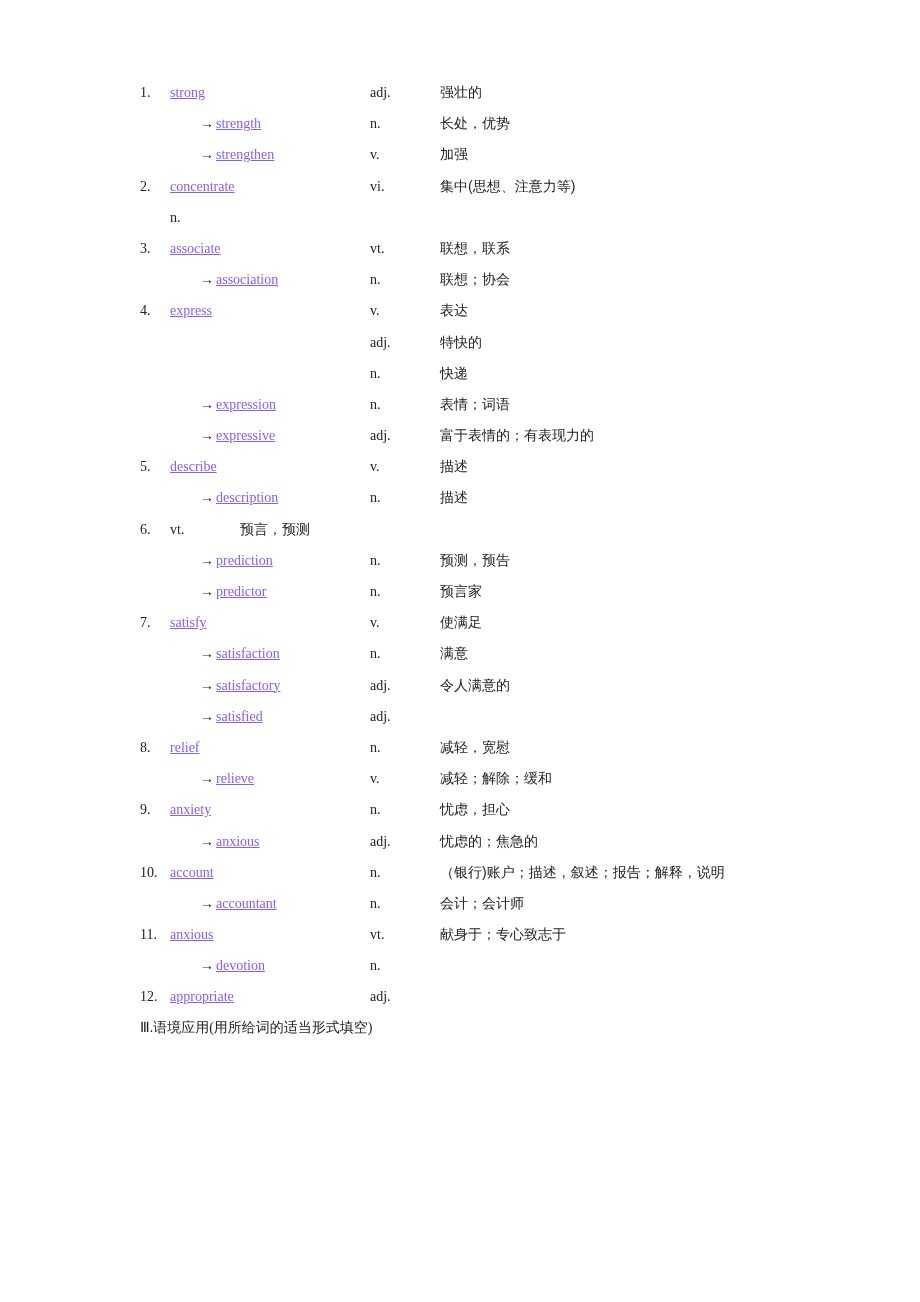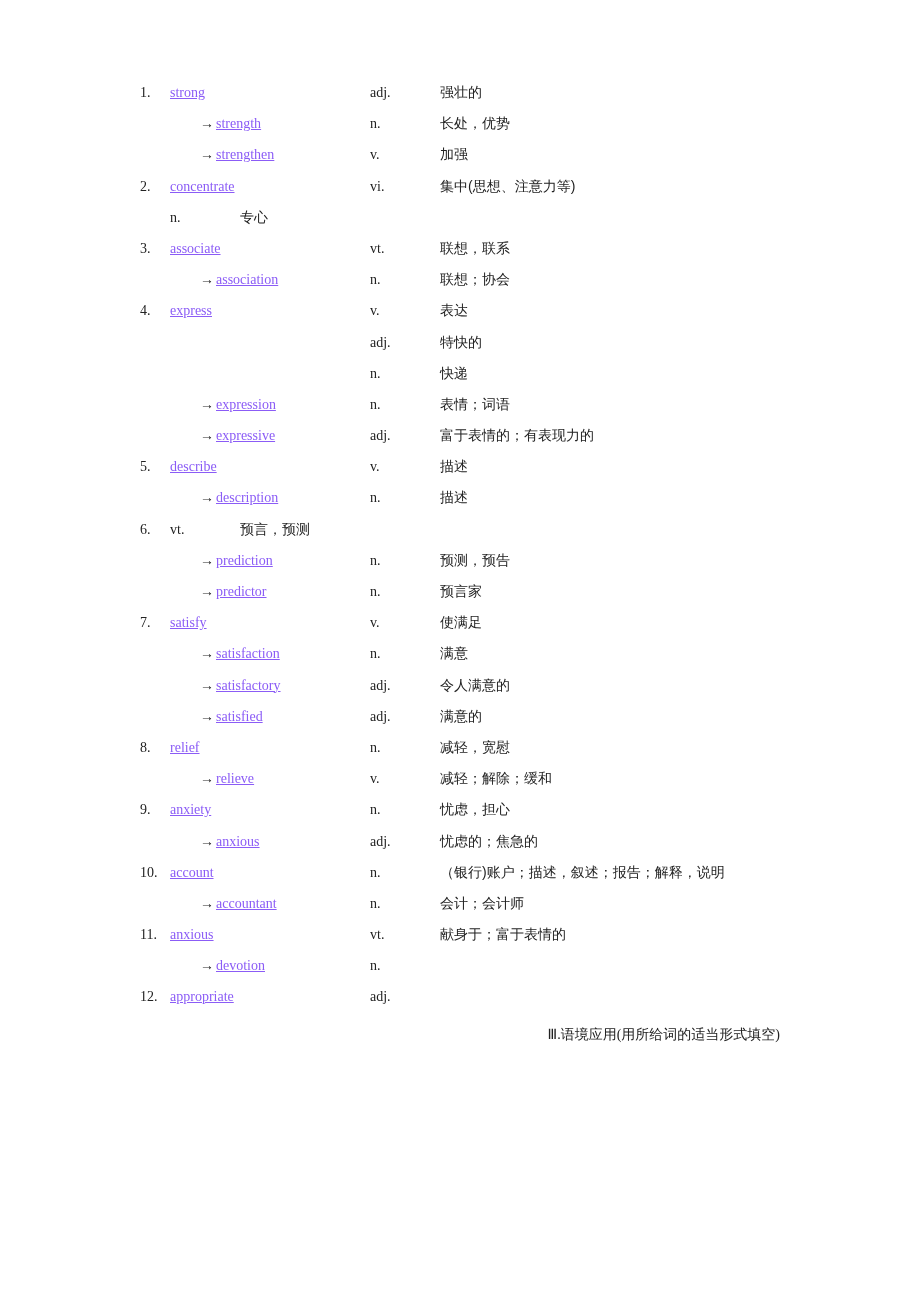--- a/index.html
+++ b/index.html
@@ -55,24 +55,23 @@
     .word-term {
       text-decoration: underline;
       color: #8b5cf6;
     }
 
     .arrow {
       margin-right: 2px;
     }
 
     .section-title {
-      margin-top: 16px;
+      margin-top: 9px;
       font-family: "SimSun", "宋体", serif;
       font-size: 14px;
-      text-align: right;
     }
 
     .indent {
       padding-left: 30px;
     }
   </style>
 </head>
 <body>
 
 <div class="word-list">
@@ -96,21 +95,20 @@
     </div>
     <div class="word-row">
       <div class="word-col-num">2.</div>
       <div class="word-col-term"><span class="word-term">concentrate</span></div>
       <div class="word-col-pos">vi.</div>
       <div class="word-col-meaning">集中(思想、注意力等)</div>
     </div>
     <div class="word-row">
       <div class="word-col-num"></div>
       <div class="word-col-pos">n.</div>
-      <div class="word-col-meaning">专心</div>
     </div>
     <div class="word-row">
       <div class="word-col-num">3.</div>
       <div class="word-col-term"><span class="word-term">associate</span></div>
       <div class="word-col-pos">vt.</div>
       <div class="word-col-meaning">联想，联系</div>
     </div>
     <div class="word-row">
       <div class="word-col-num"></div>
       <div class="word-col-term indent"><span class="arrow">→</span><span class="word-term">association</span></div>
@@ -191,21 +189,20 @@
     <div class="word-row">
       <div class="word-col-num"></div>
       <div class="word-col-term indent"><span class="arrow">→</span><span class="word-term">satisfactory</span></div>
       <div class="word-col-pos">adj.</div>
       <div class="word-col-meaning">令人满意的</div>
     </div>
     <div class="word-row">
       <div class="word-col-num"></div>
       <div class="word-col-term indent"><span class="arrow">→</span><span class="word-term">satisfied</span></div>
       <div class="word-col-pos">adj.</div>
-      <div class="word-col-meaning">满意的</div>
     </div>
     <div class="word-row">
       <div class="word-col-num">8.</div>
       <div class="word-col-term"><span class="word-term">relief</span></div>
       <div class="word-col-pos">n.</div>
       <div class="word-col-meaning">减轻，宽慰</div>
     </div>
     <div class="word-row">
       <div class="word-col-num"></div>
       <div class="word-col-term indent"><span class="arrow">→</span><span class="word-term">relieve</span></div>
@@ -233,21 +230,21 @@
     <div class="word-row">
       <div class="word-col-num"></div>
       <div class="word-col-term indent"><span class="arrow">→</span><span class="word-term">accountant</span></div>
       <div class="word-col-pos">n.</div>
       <div class="word-col-meaning">会计；会计师</div>
     </div>
     <div class="word-row">
       <div class="word-col-num">11.</div>
       <div class="word-col-term"><span class="word-term">anxious</span></div>
       <div class="word-col-pos">vt.</div>
-      <div class="word-col-meaning">献身于；富于表情的</div>
+      <div class="word-col-meaning">献身于；专心致志于</div>
     </div>
     <div class="word-row">
       <div class="word-col-num"></div>
       <div class="word-col-term indent"><span class="arrow">→</span><span class="word-term">devotion</span></div>
       <div class="word-col-pos">n.</div>
     </div>
     <div class="word-row">
       <div class="word-col-num">12.</div>
       <div class="word-col-term"><span class="word-term">appropriate</span></div>
       <div class="word-col-pos">adj.</div>

